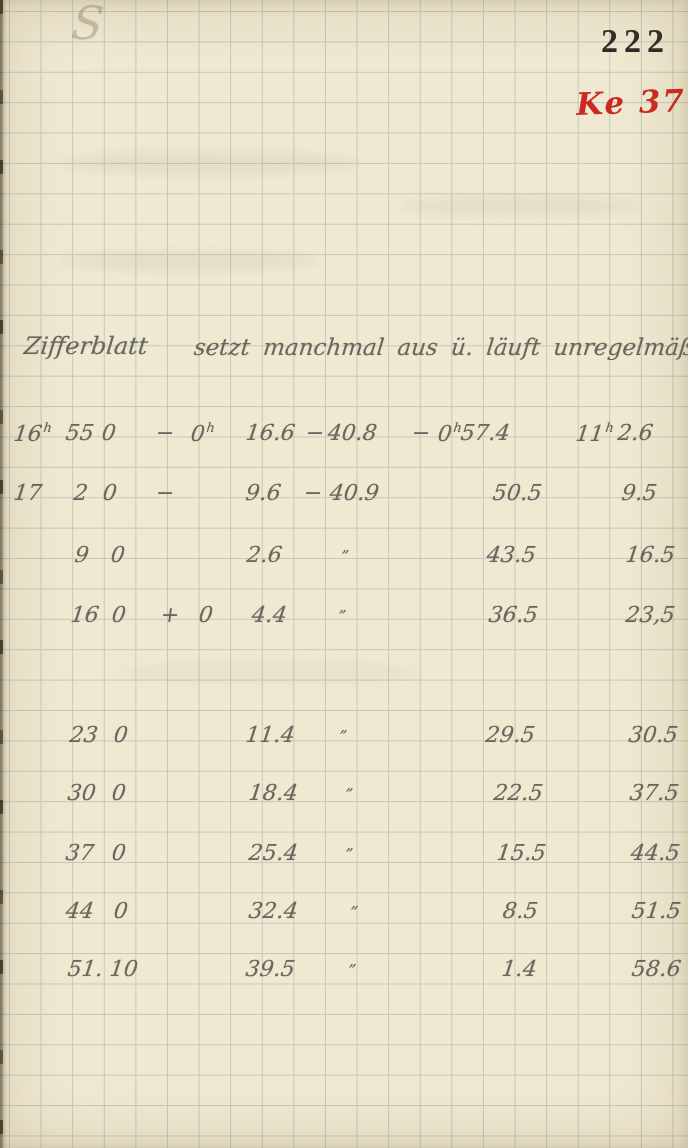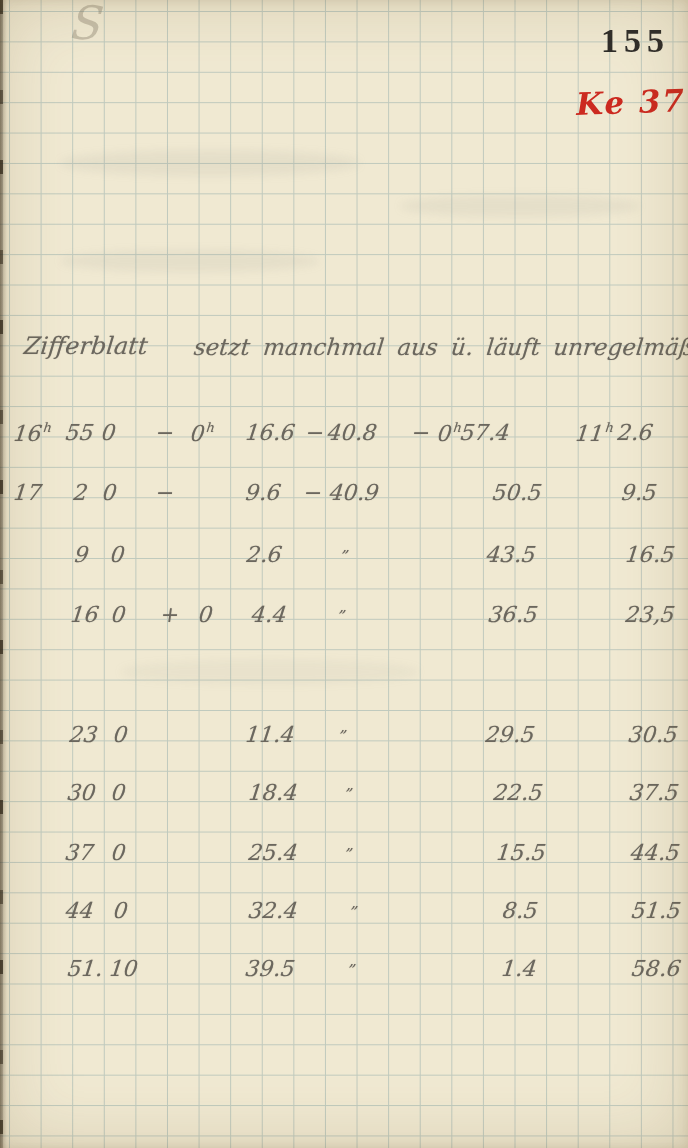--- a/index.html
+++ b/index.html
@@ -89,21 +89,21 @@
 <div class="page">
   <div class="binding"></div>
 
   <div class="smudge sm1"></div>
   <div class="smudge sm2"></div>
   <div class="smudge sm3"></div>
   <div class="smudge sm4"></div>
 
   <div class="corner-mark">S</div>
 
-  <div class="page-number">155</div>
+  <div class="page-number">222</div>
 
   <div class="red-annotation">Ke 37</div>
 
   <div class="note hw">
     <span class="note-p1">Zifferblatt</span>
     <span class="note-p2">setzt manchmal aus ü. läuft unregelmäßig</span>
   </div>
 
   <div class="data-table">
       <div class="hw-row" style="top: 420px;">

